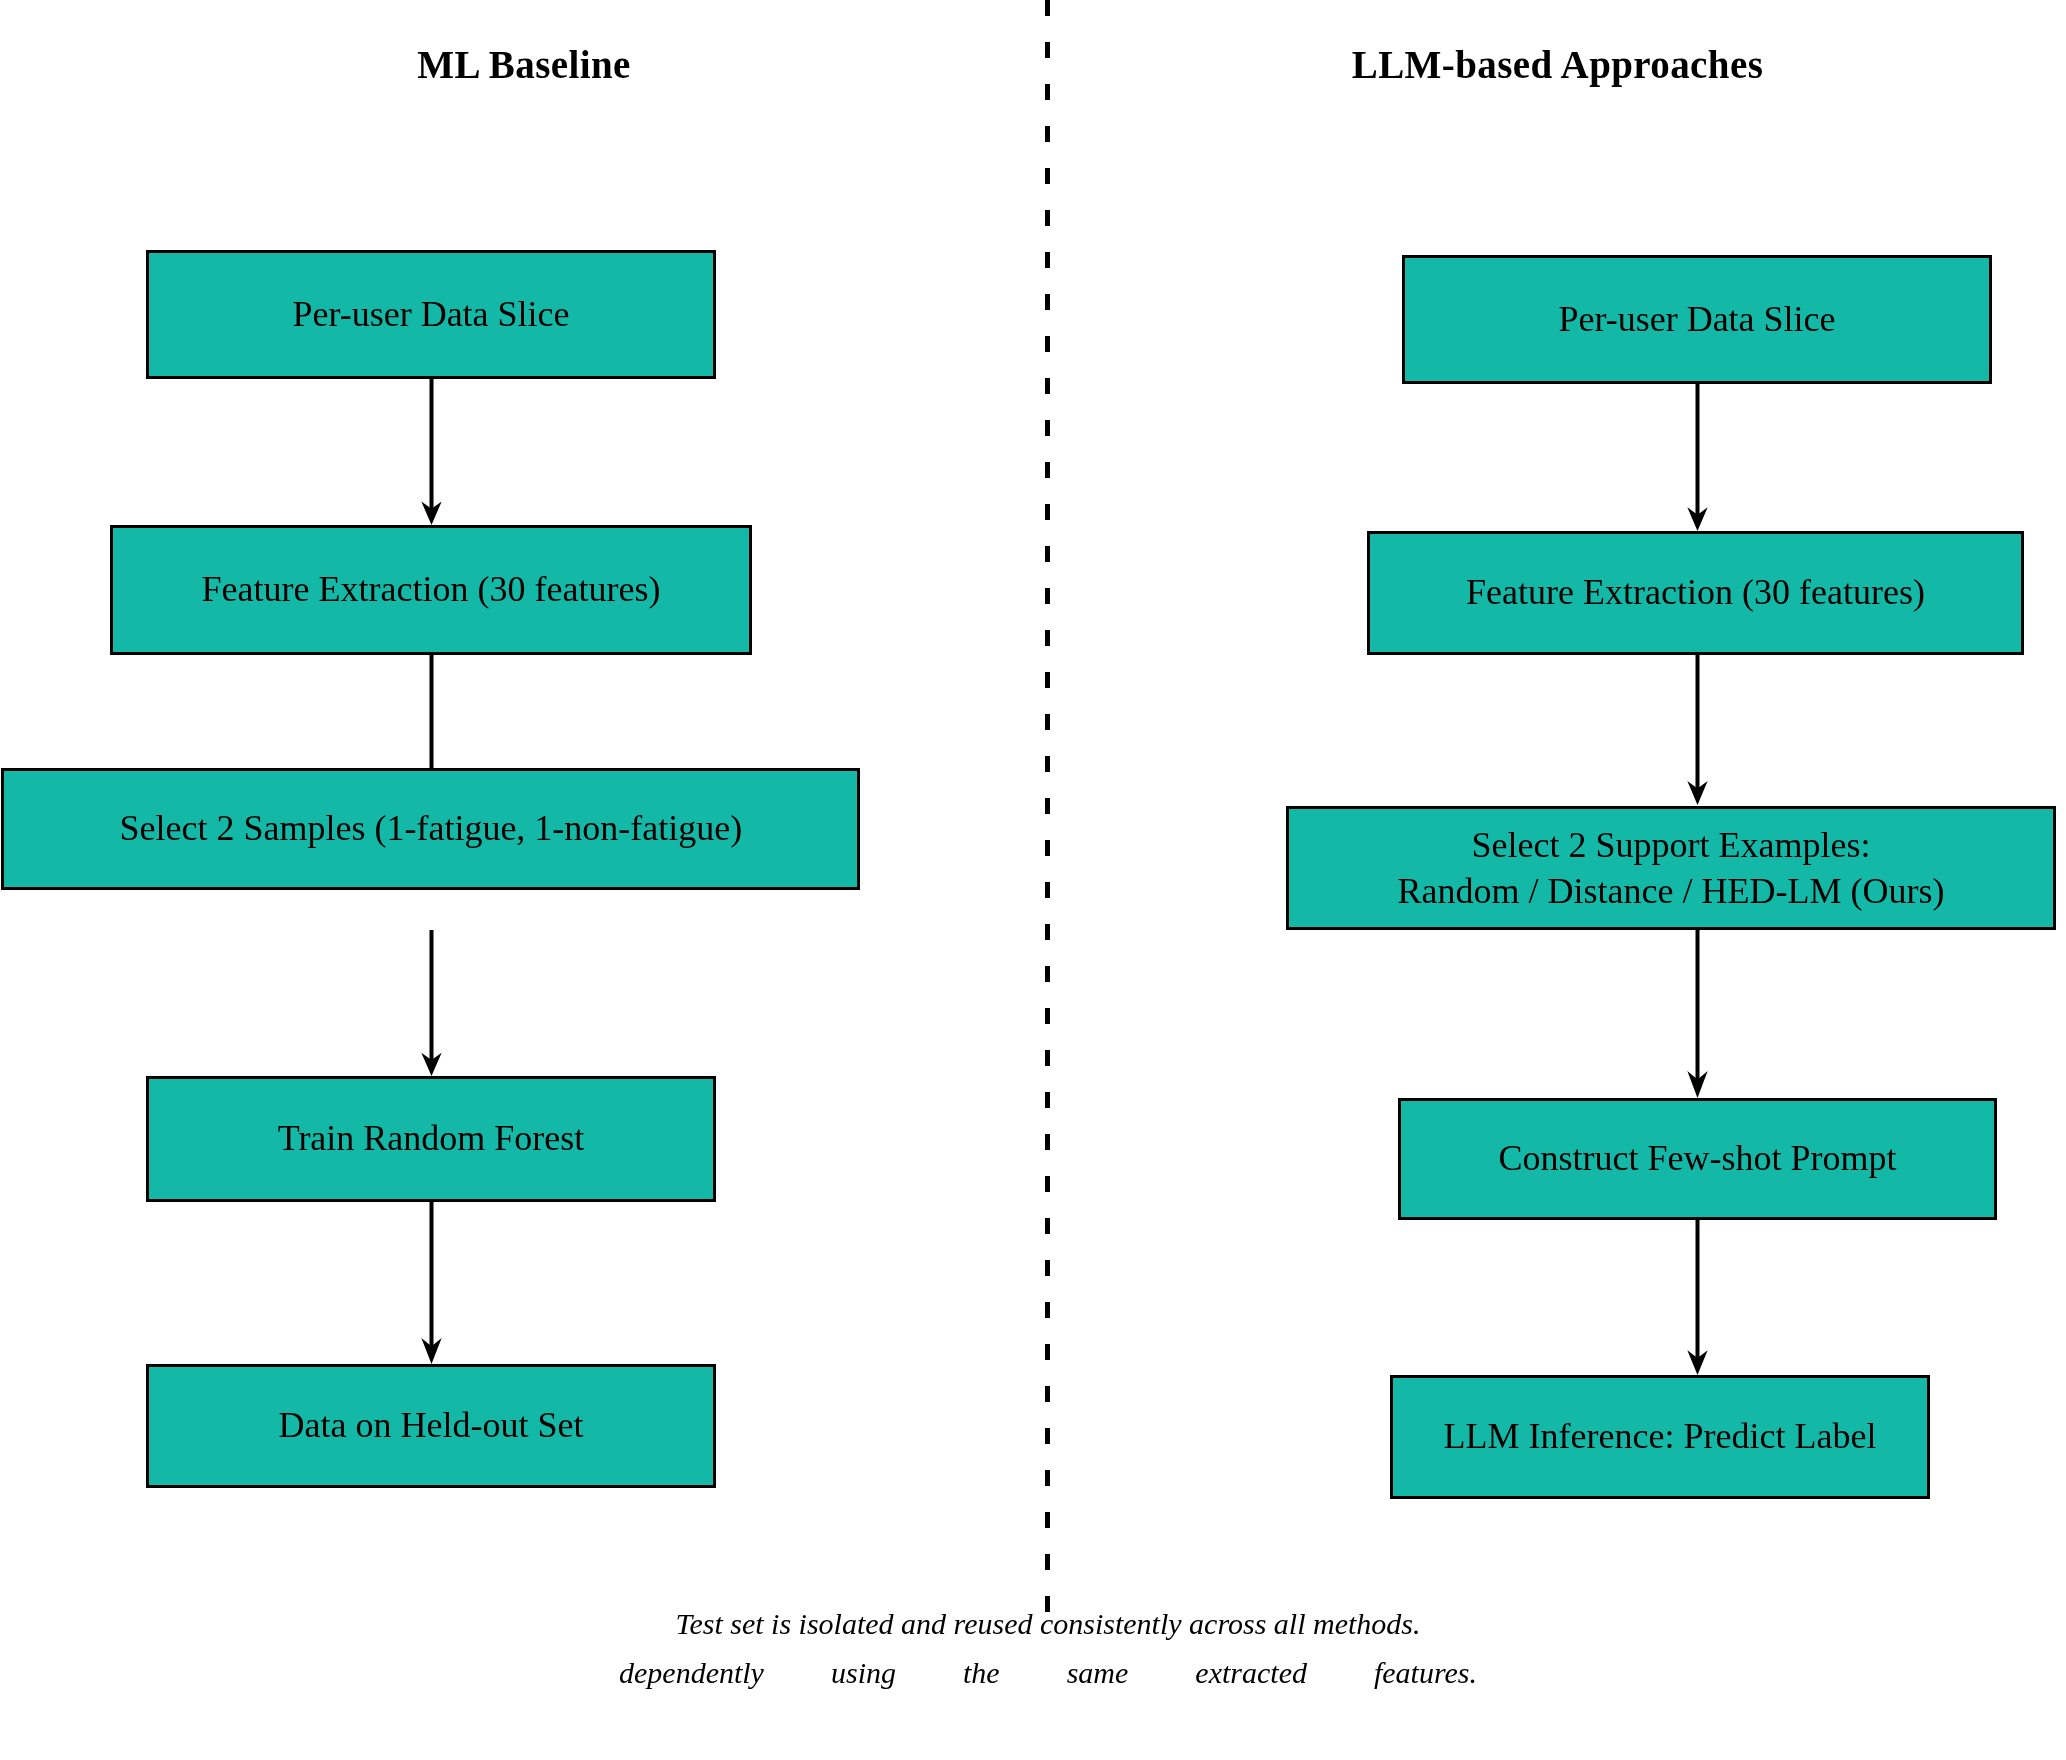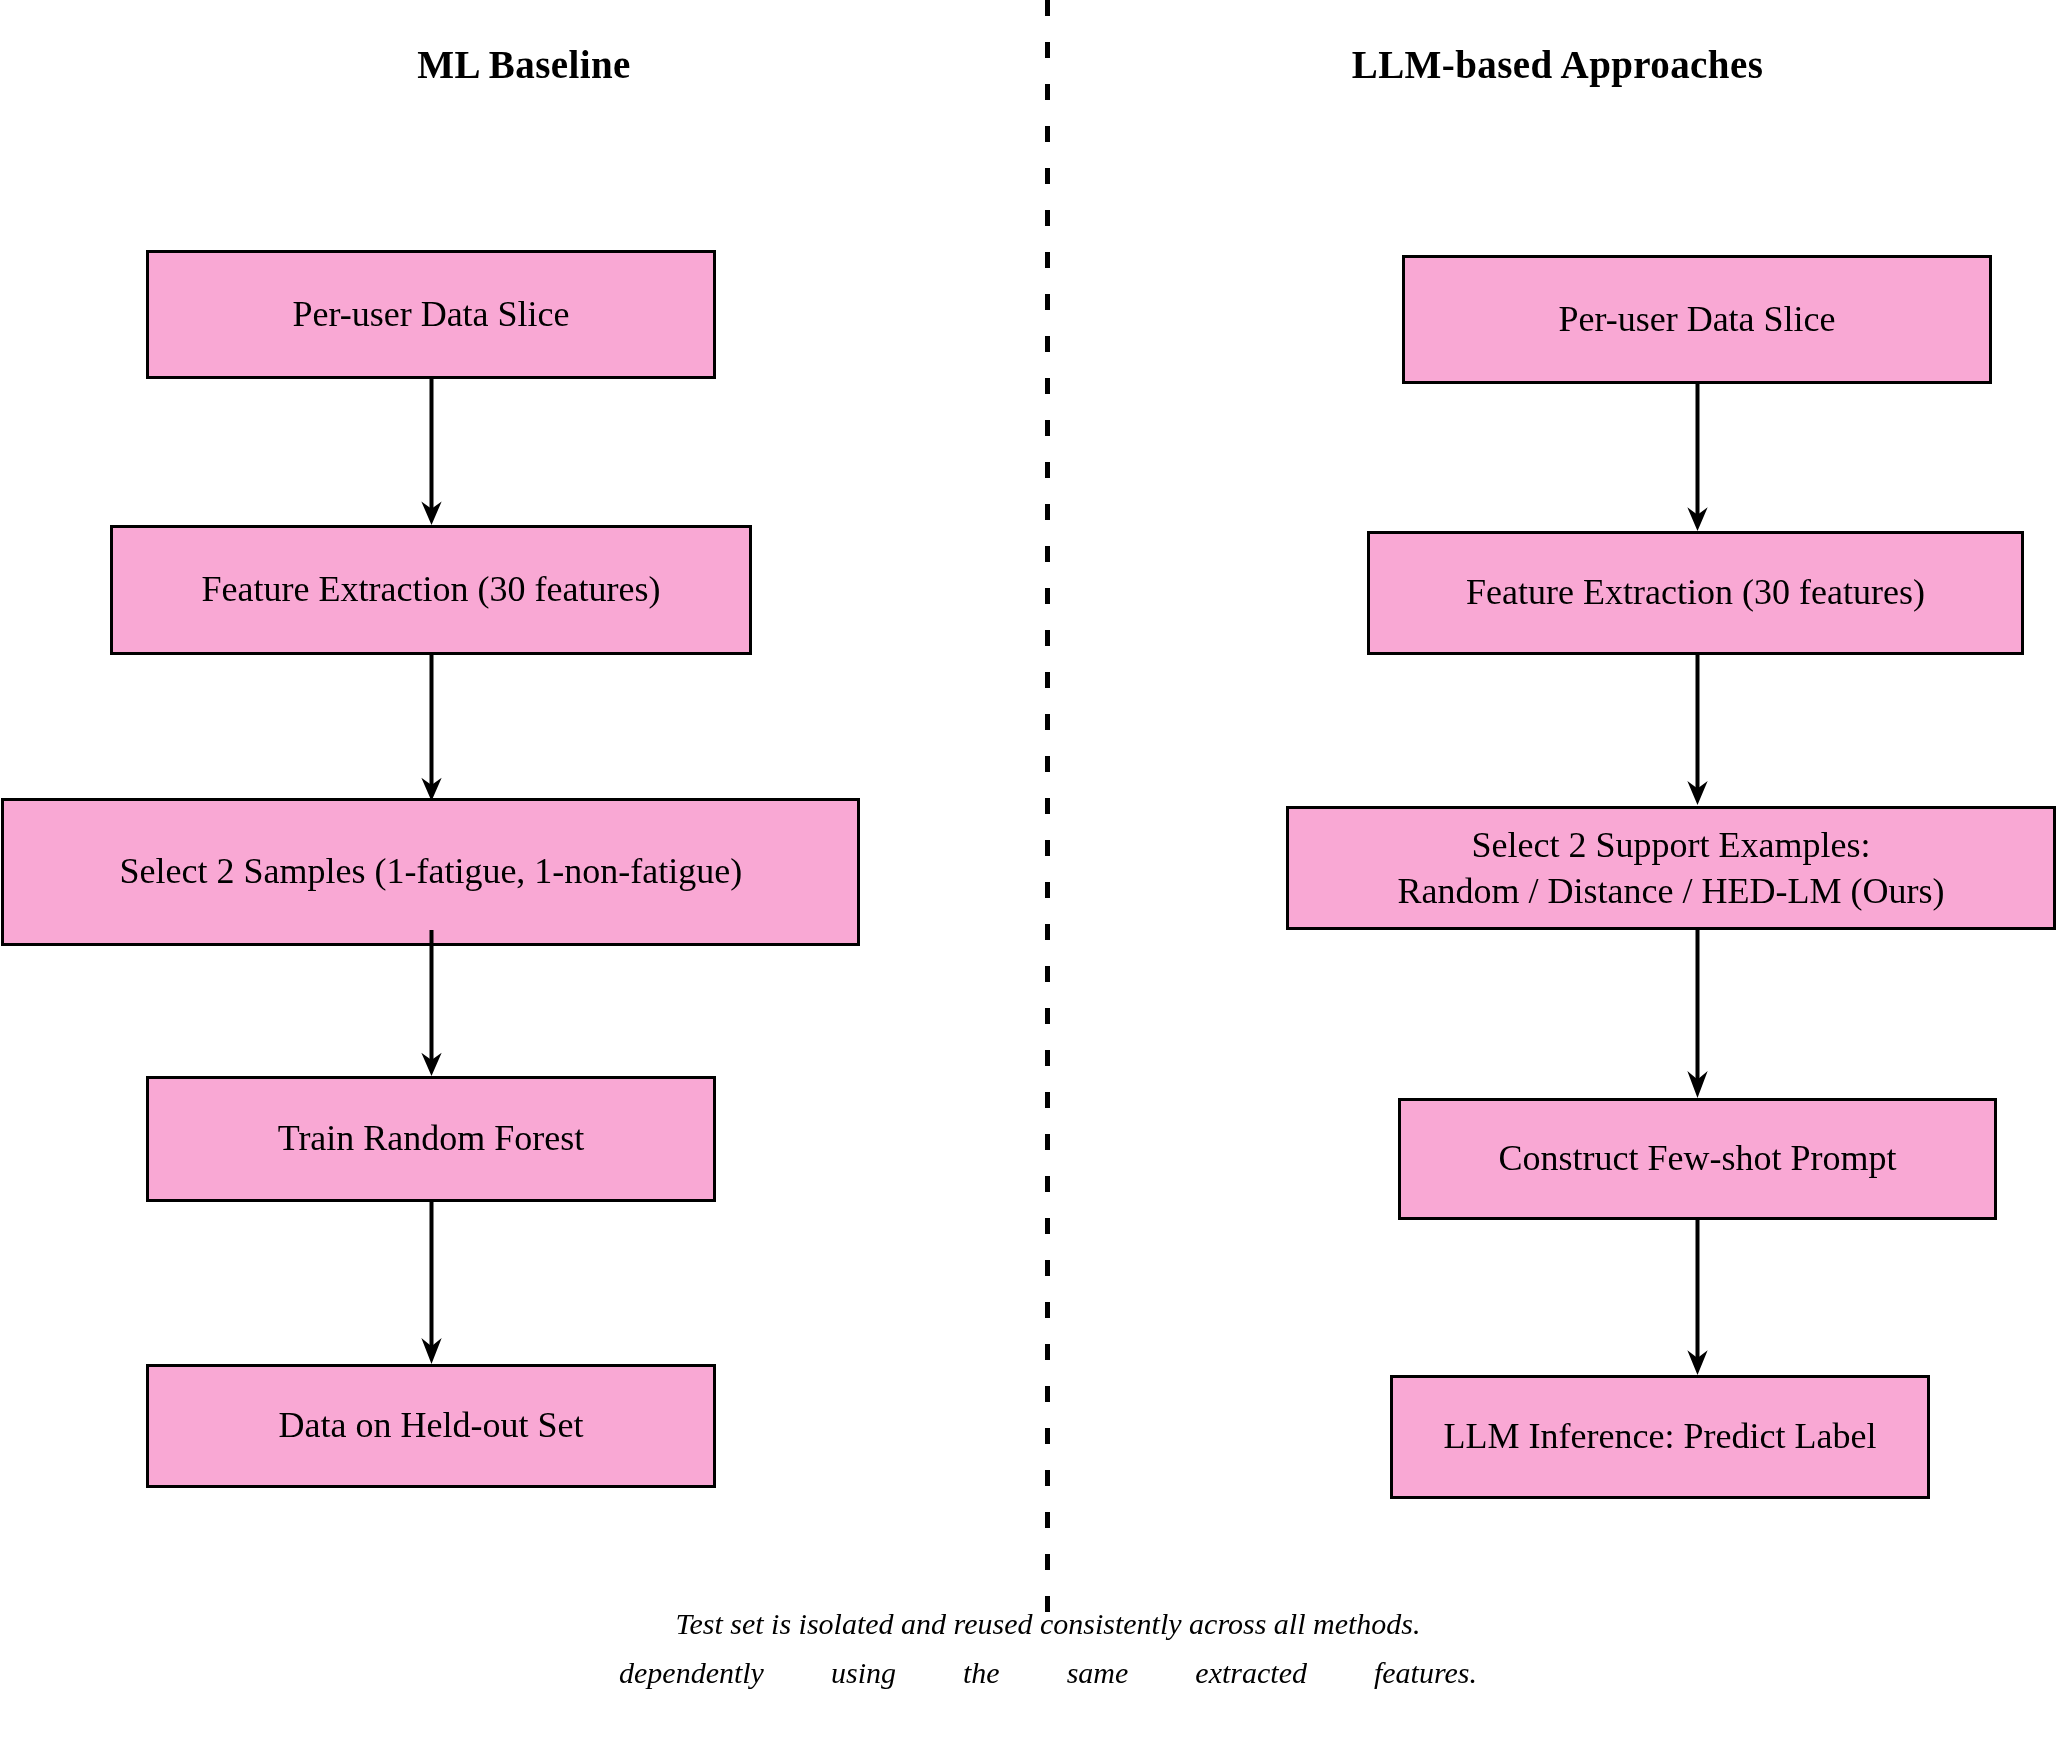--- a/index.html
+++ b/index.html
@@ -49,38 +49,38 @@
         #000000 0px, #000000 16px,
         rgba(255,255,255,0) 16px, rgba(255,255,255,0) 42px);
     background-size: 5px 42px;
     background-repeat: repeat-y;
   }
 
   
   .node {
     position: absolute;
     box-sizing: border-box;
-    background: #f9a8d4;
+    background: #14b8a6;
     border: 3.6px solid #000000;
     display: flex;
     align-items: center;
     justify-content: center;
     text-align: center;
     font-size: 36px;
     line-height: 1.22;
     padding: 0 10px;
     white-space: nowrap;
   }
   .node.two-line { white-space: normal; line-height: 1.28; }
   .node .ln { display: block; }
 
   
   #node-l1 { left: 146px;  top: 250px;  width: 570px;  height: 129px; }
   #node-l2 { left: 110px;  top: 525px;  width: 642px;  height: 130px; }
-  #node-l3 { left: 1.4px;    top: 798px; width: 859px; height: 148px; }
+  #node-l3 { left: 1.4px;    top: 768px; width: 859px; height: 122px; }
   #node-l4 { left: 146px;  top: 1076px; width: 570px;  height: 126px; }
   #node-l5 { left: 146px;  top: 1364px; width: 570px;  height: 124px; }
 
   
   #node-r1 { left: 1402px; top: 255px;  width: 590px;  height: 129px; }
   #node-r2 { left: 1367px; top: 531px;  width: 657px;  height: 124px; }
   #node-r3 { left: 1286px; top: 806px; width: 770px; height: 124px; }
   #node-r4 { left: 1398px; top: 1098px; width: 599px;  height: 122px; }
   #node-r5 { left: 1390px; top: 1375px; width: 540px;  height: 124px; }
 

